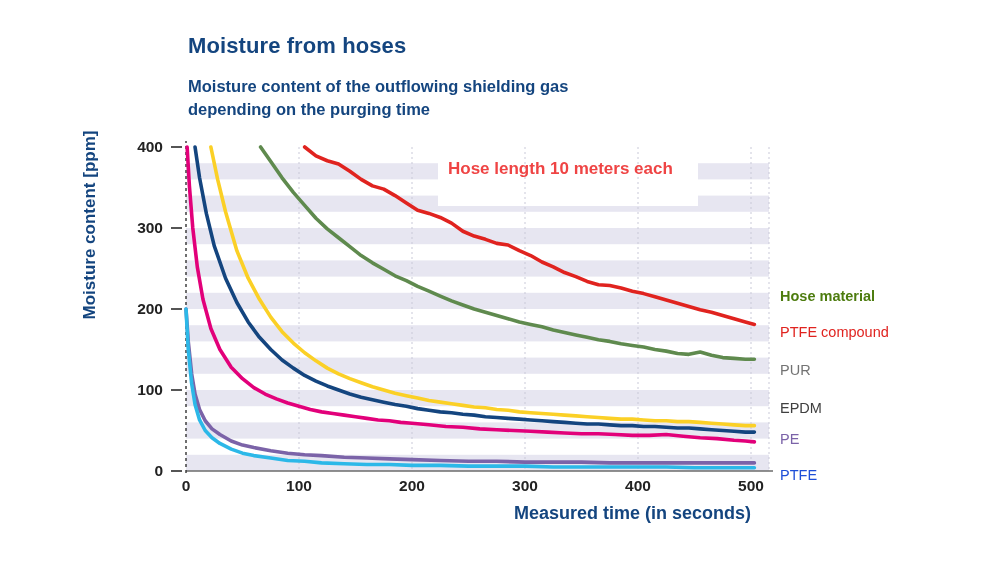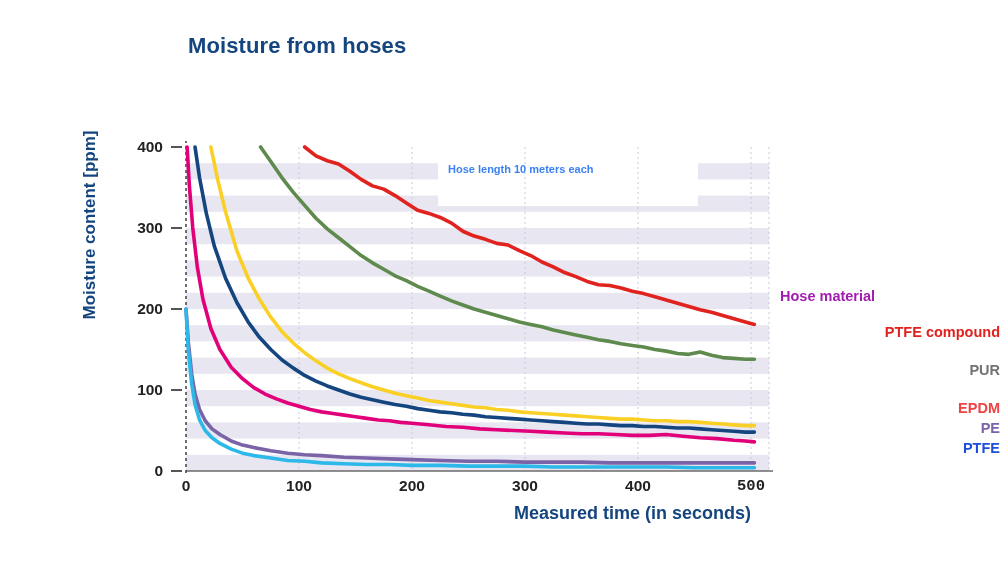--- a/index.html
+++ b/index.html
@@ -105,57 +105,60 @@
     margin-left: -30px;
     text-align: center;
     font-size: 15.5px;
     font-weight: bold;
     color: #222222;
   }
   .annot {
     position: absolute;
     left: 440px;
     top: 158px;
-    font-size: 11px;
-    font-weight: bold;
-    color: #3b82f6;
+    font-size: 17px;
+    font-weight: bold;
+    color: #ef4444;
     line-height: 22px;
     white-space: nowrap;
   }
   .annot span { display: block; }
 
   
   #legend {
     position: absolute;
     left: 772px;
     top: 288px;
     width: 220px;
   }
   .legend-head {
     font-size: 14.5px;
     font-weight: bold;
-    color: #a21caf;
+    color: #4d7c0f;
     margin-bottom: 20px;
     white-space: nowrap;
   }
   .legend-item {
     font-size: 14.5px;
-    font-weight: bold;
+    font-weight: normal;
     white-space: nowrap;
     line-height: 16px;
-    text-align: right;
   }
 </style>
 </head>
 <body>
 
 <div id="root">
 
   <div class="title">Moisture from hoses</div>
 
+  <div class="subtitle">
+    <span>Moisture content of the outflowing shielding gas</span>
+    <span class="l2">depending on the purging time</span>
+  </div>
 
   <div id="chart">
     <svg id="plot-svg" width="1000" height="583" style="position:absolute;left:0;top:0;">
         <g>
           <rect x="178" y="454.8" width="583" height="16.19999999999999" fill="#e3e2ef" fill-opacity="0.85"></rect>
           <rect x="178" y="422.4" width="583" height="16.200000000000045" fill="#e3e2ef" fill-opacity="0.85"></rect>
           <rect x="178" y="390" width="583" height="16.19999999999999" fill="#e3e2ef" fill-opacity="0.85"></rect>
           <rect x="178" y="357.6" width="583" height="16.19999999999999" fill="#e3e2ef" fill-opacity="0.85"></rect>
           <rect x="178" y="325.2" width="583" height="16.19999999999999" fill="#e3e2ef" fill-opacity="0.85"></rect>
           <rect x="178" y="292.79999999999995" width="583" height="16.200000000000045" fill="#e3e2ef" fill-opacity="0.85"></rect>
@@ -197,35 +200,35 @@
         <div class="ytick-dash" style="top: 228px;"></div>
         <div class="ytick-item" style="top: 147px;">400</div>
         <div class="ytick-dash" style="top: 147px;"></div>
       </div>
     <div id="xticks">
         <div class="xtick-item" style="left: 178px;">0</div>
         <div class="xtick-item" style="left: 291px;">100</div>
         <div class="xtick-item" style="left: 404px;">200</div>
         <div class="xtick-item" style="left: 517px;">300</div>
         <div class="xtick-item" style="left: 630px;">400</div>
-        <div class="xtick-item" style="left: 743px; font-family: Liberation Mono, monospace;">500</div>
+        <div class="xtick-item" style="left: 743px;">500</div>
       </div>
 
     <div class="ylabel">Moisture content [ppm]</div>
     <div class="xlabel">Measured time (in seconds)</div>
 
     <div class="annot">
       <span>Hose length 10 meters each</span>
     </div>
   </div>
 
   <div id="legend">
     <div class="legend-head">Hose material</div>
     <div id="legend-items">
         <div class="legend-item" style="color: rgb(224, 35, 31); margin-bottom: 22px;">PTFE compound</div>
         <div class="legend-item" style="color: #737373; margin-bottom: 22px;">PUR</div>
-        <div class="legend-item" style="color: #ef4444; margin-bottom: 4px;">EPDM</div>
-        <div class="legend-item" style="color: rgb(123, 99, 168); margin-bottom: 4px;">PE</div>
+        <div class="legend-item" style="color: #404040; margin-bottom: 15px;">EPDM</div>
+        <div class="legend-item" style="color: rgb(123, 99, 168); margin-bottom: 20px;">PE</div>
         <div class="legend-item" style="color: #1d4ed8; margin-bottom: 16px;">PTFE</div>
       </div>
   </div>
 
 </div>
 
 </body></html>

